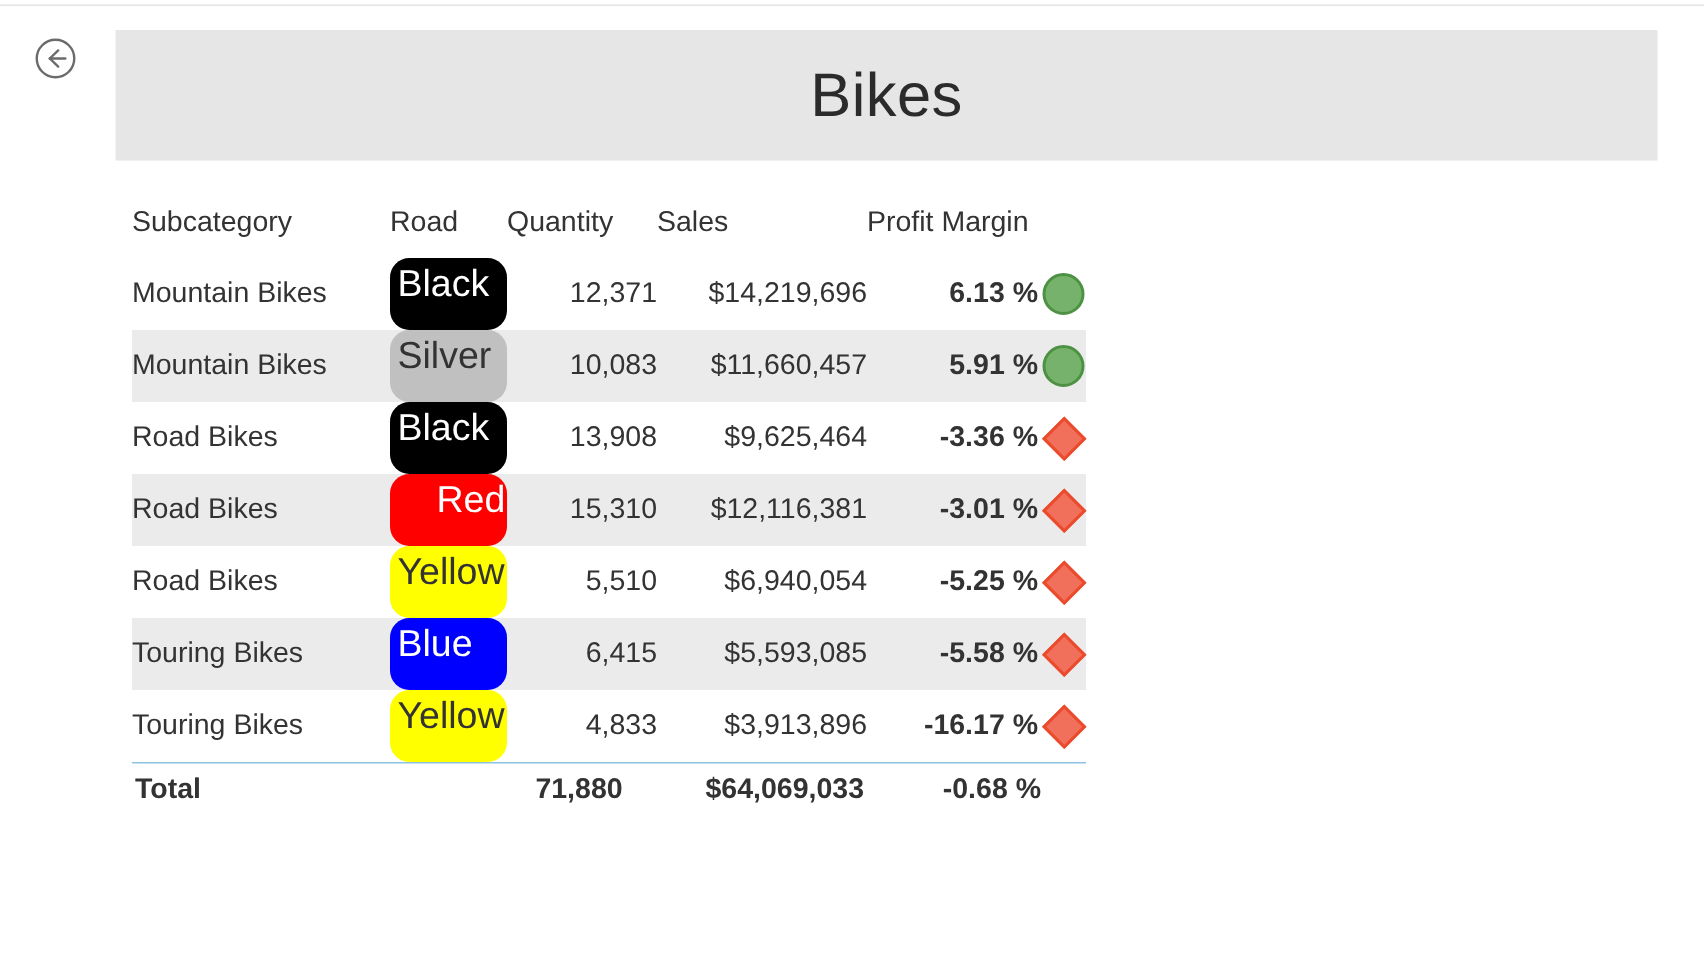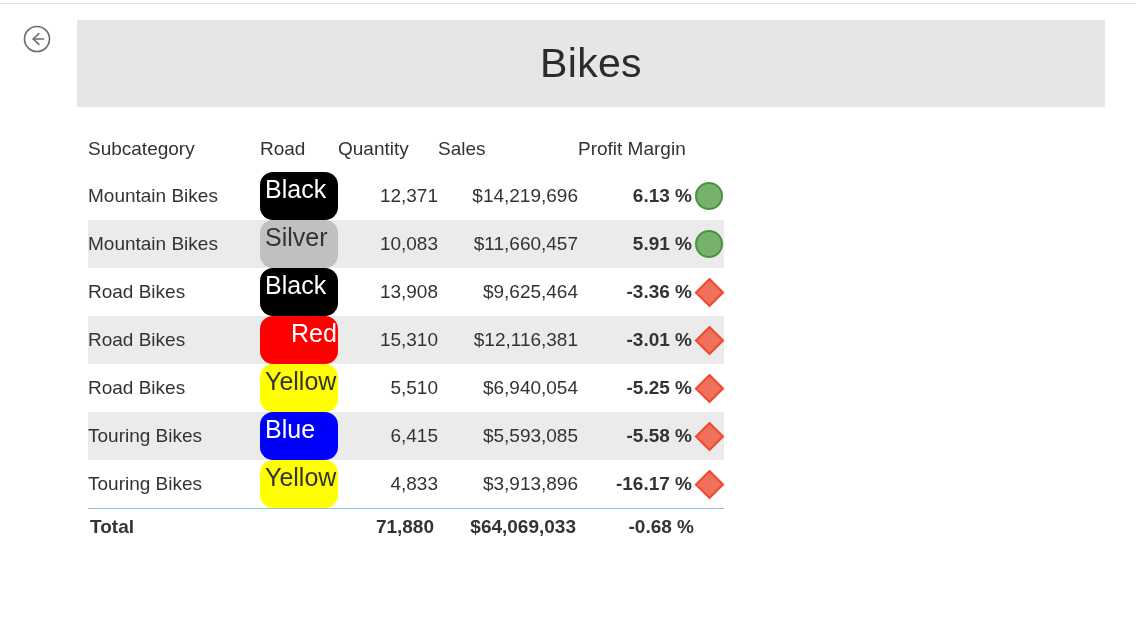--- a/index.html
+++ b/index.html
@@ -166,21 +166,21 @@
     height: 36px;
     padding: 0;
     vertical-align: middle;
     font-weight: bold;
     font-size: 19px;
     line-height: 36px;
     border-top: 1px solid #8fc1e3;
     white-space: nowrap;
   }
   tr.total-row td.cell-sub  { padding-left: 2px; text-align: left; }
-  tr.total-row td.cell-qty  { text-align: right; padding-right: 4px; margin-top: 41px; }
+  tr.total-row td.cell-qty  { text-align: center; padding-right: 4px; margin-top: 41px; }
   tr.total-row td.cell-sales{ text-align: right; padding-right: 2px; }
   tr.total-row td.cell-pm   { text-align: right; padding-right: 30px; }
 </style>
 </head>
 <body>
 
 <div class="top-rule"></div>
 
 <div class="back-btn">
   <span>

